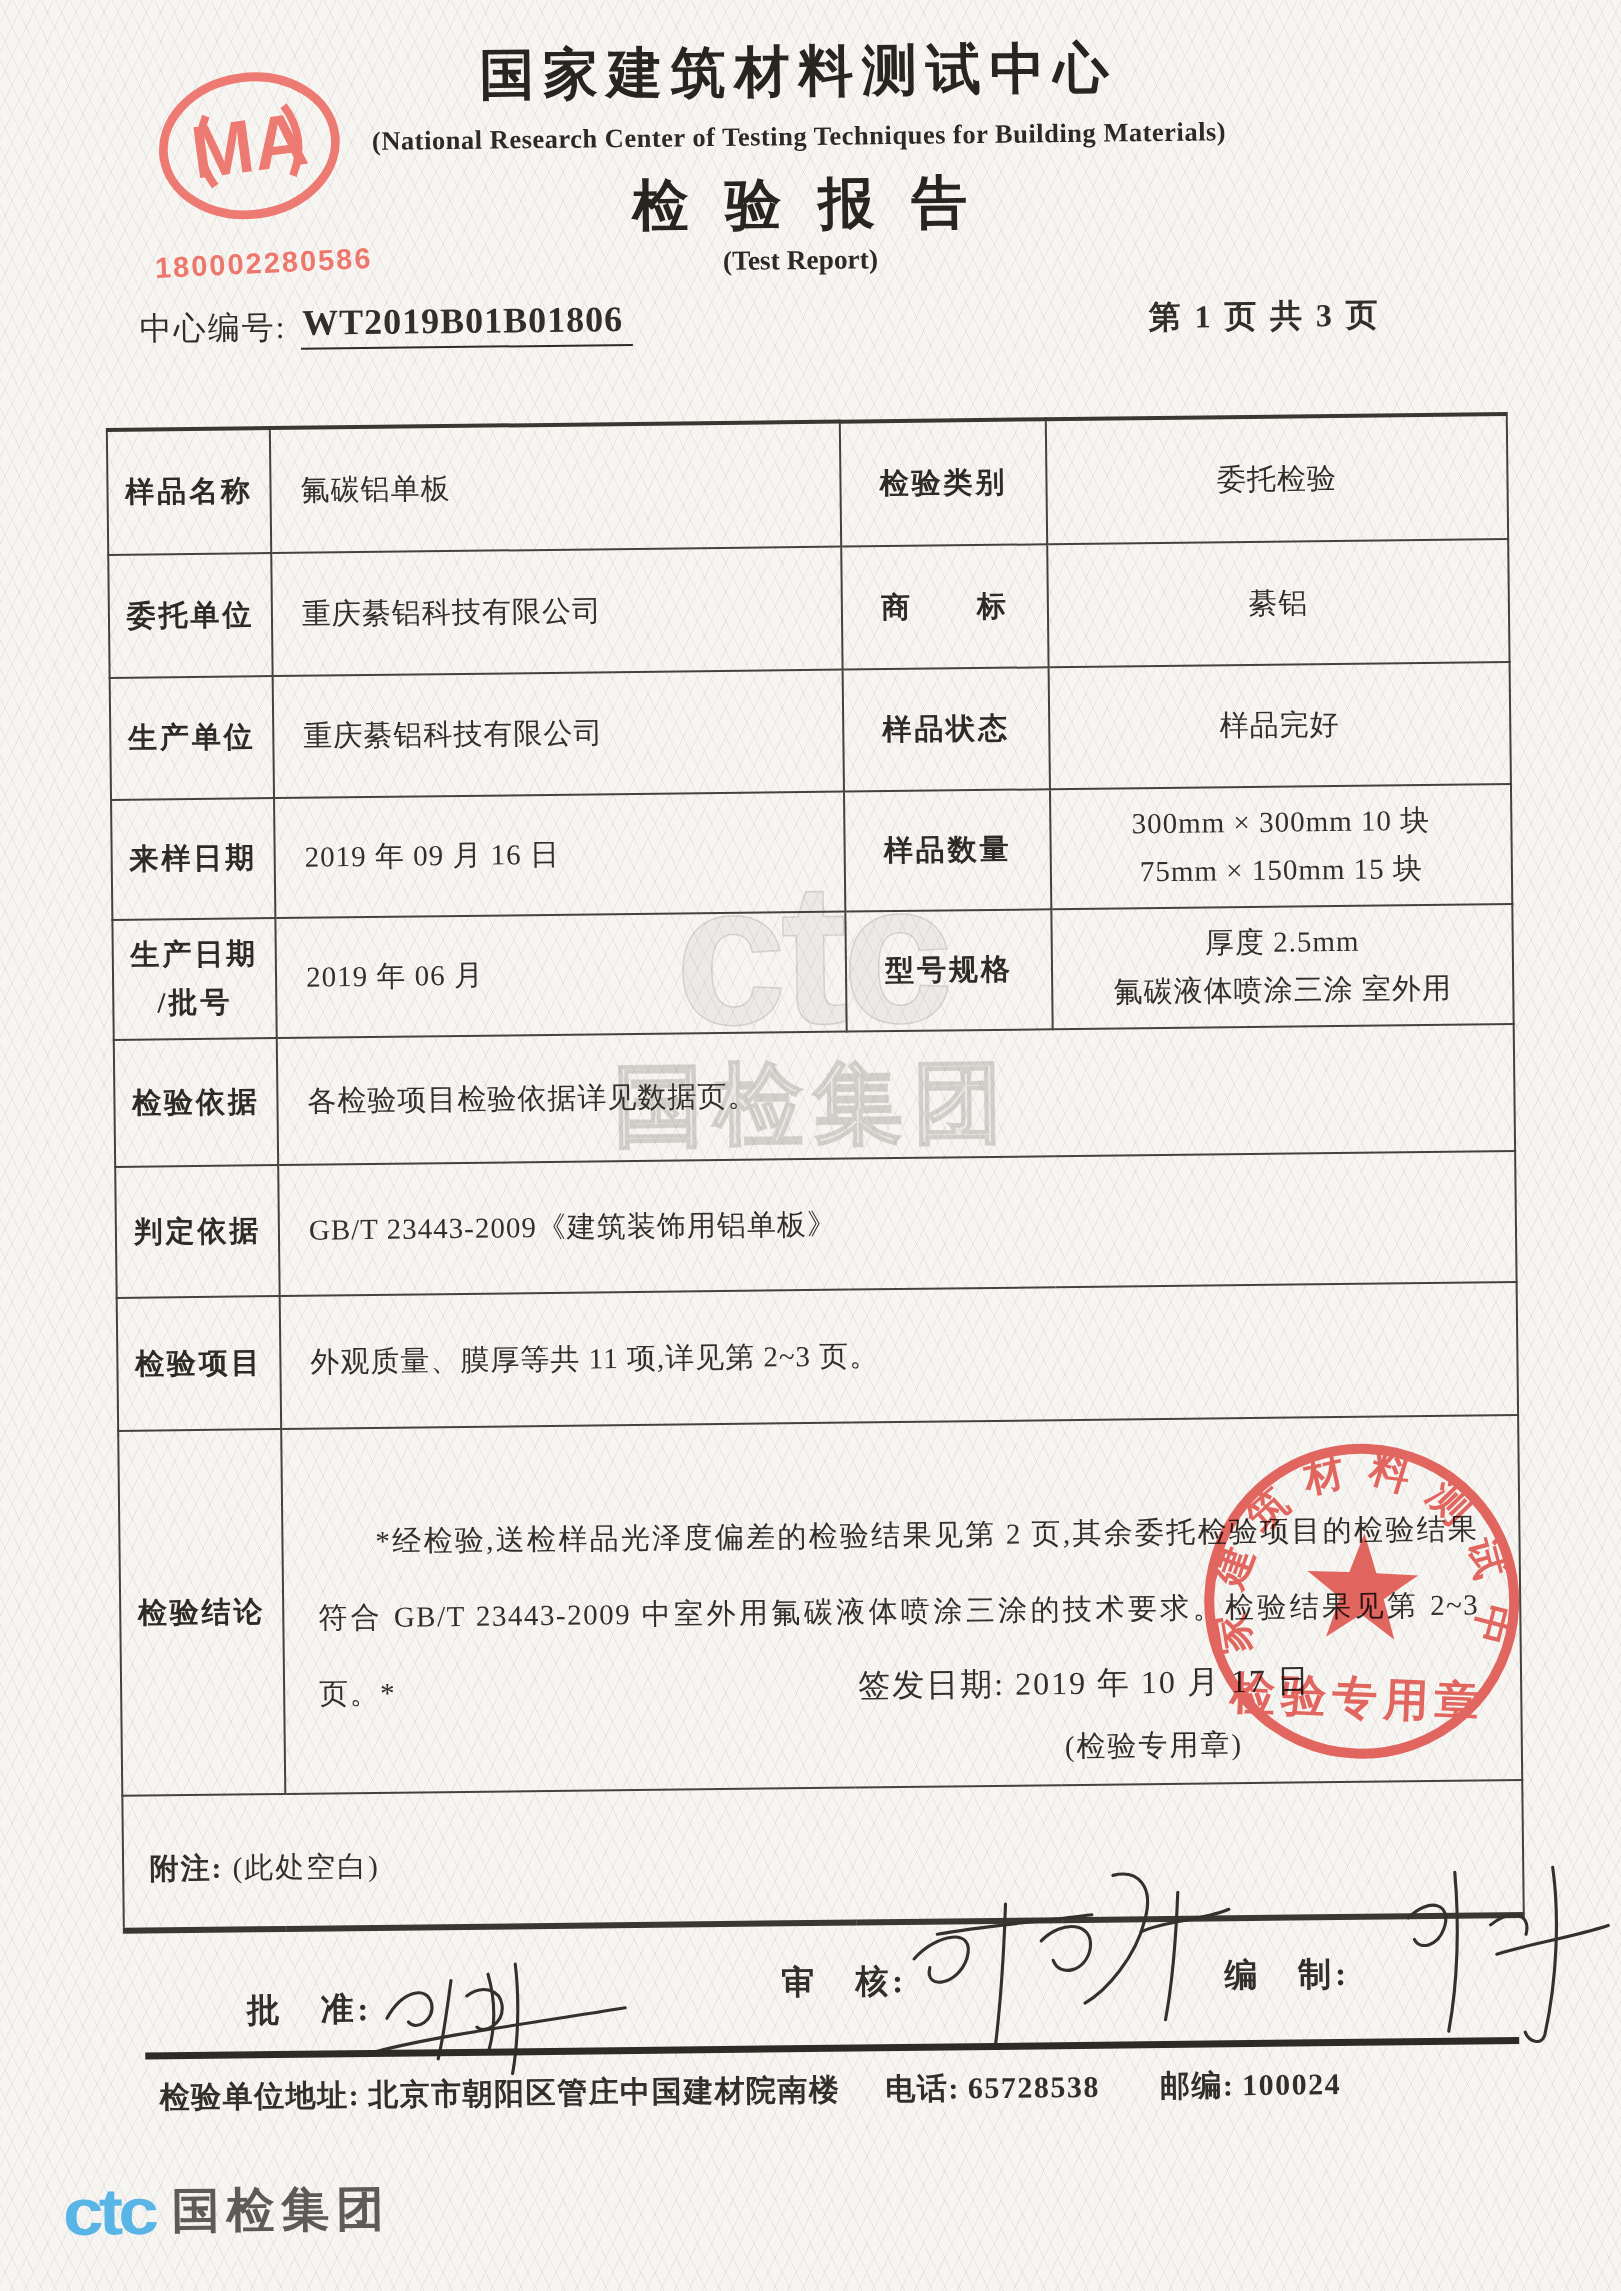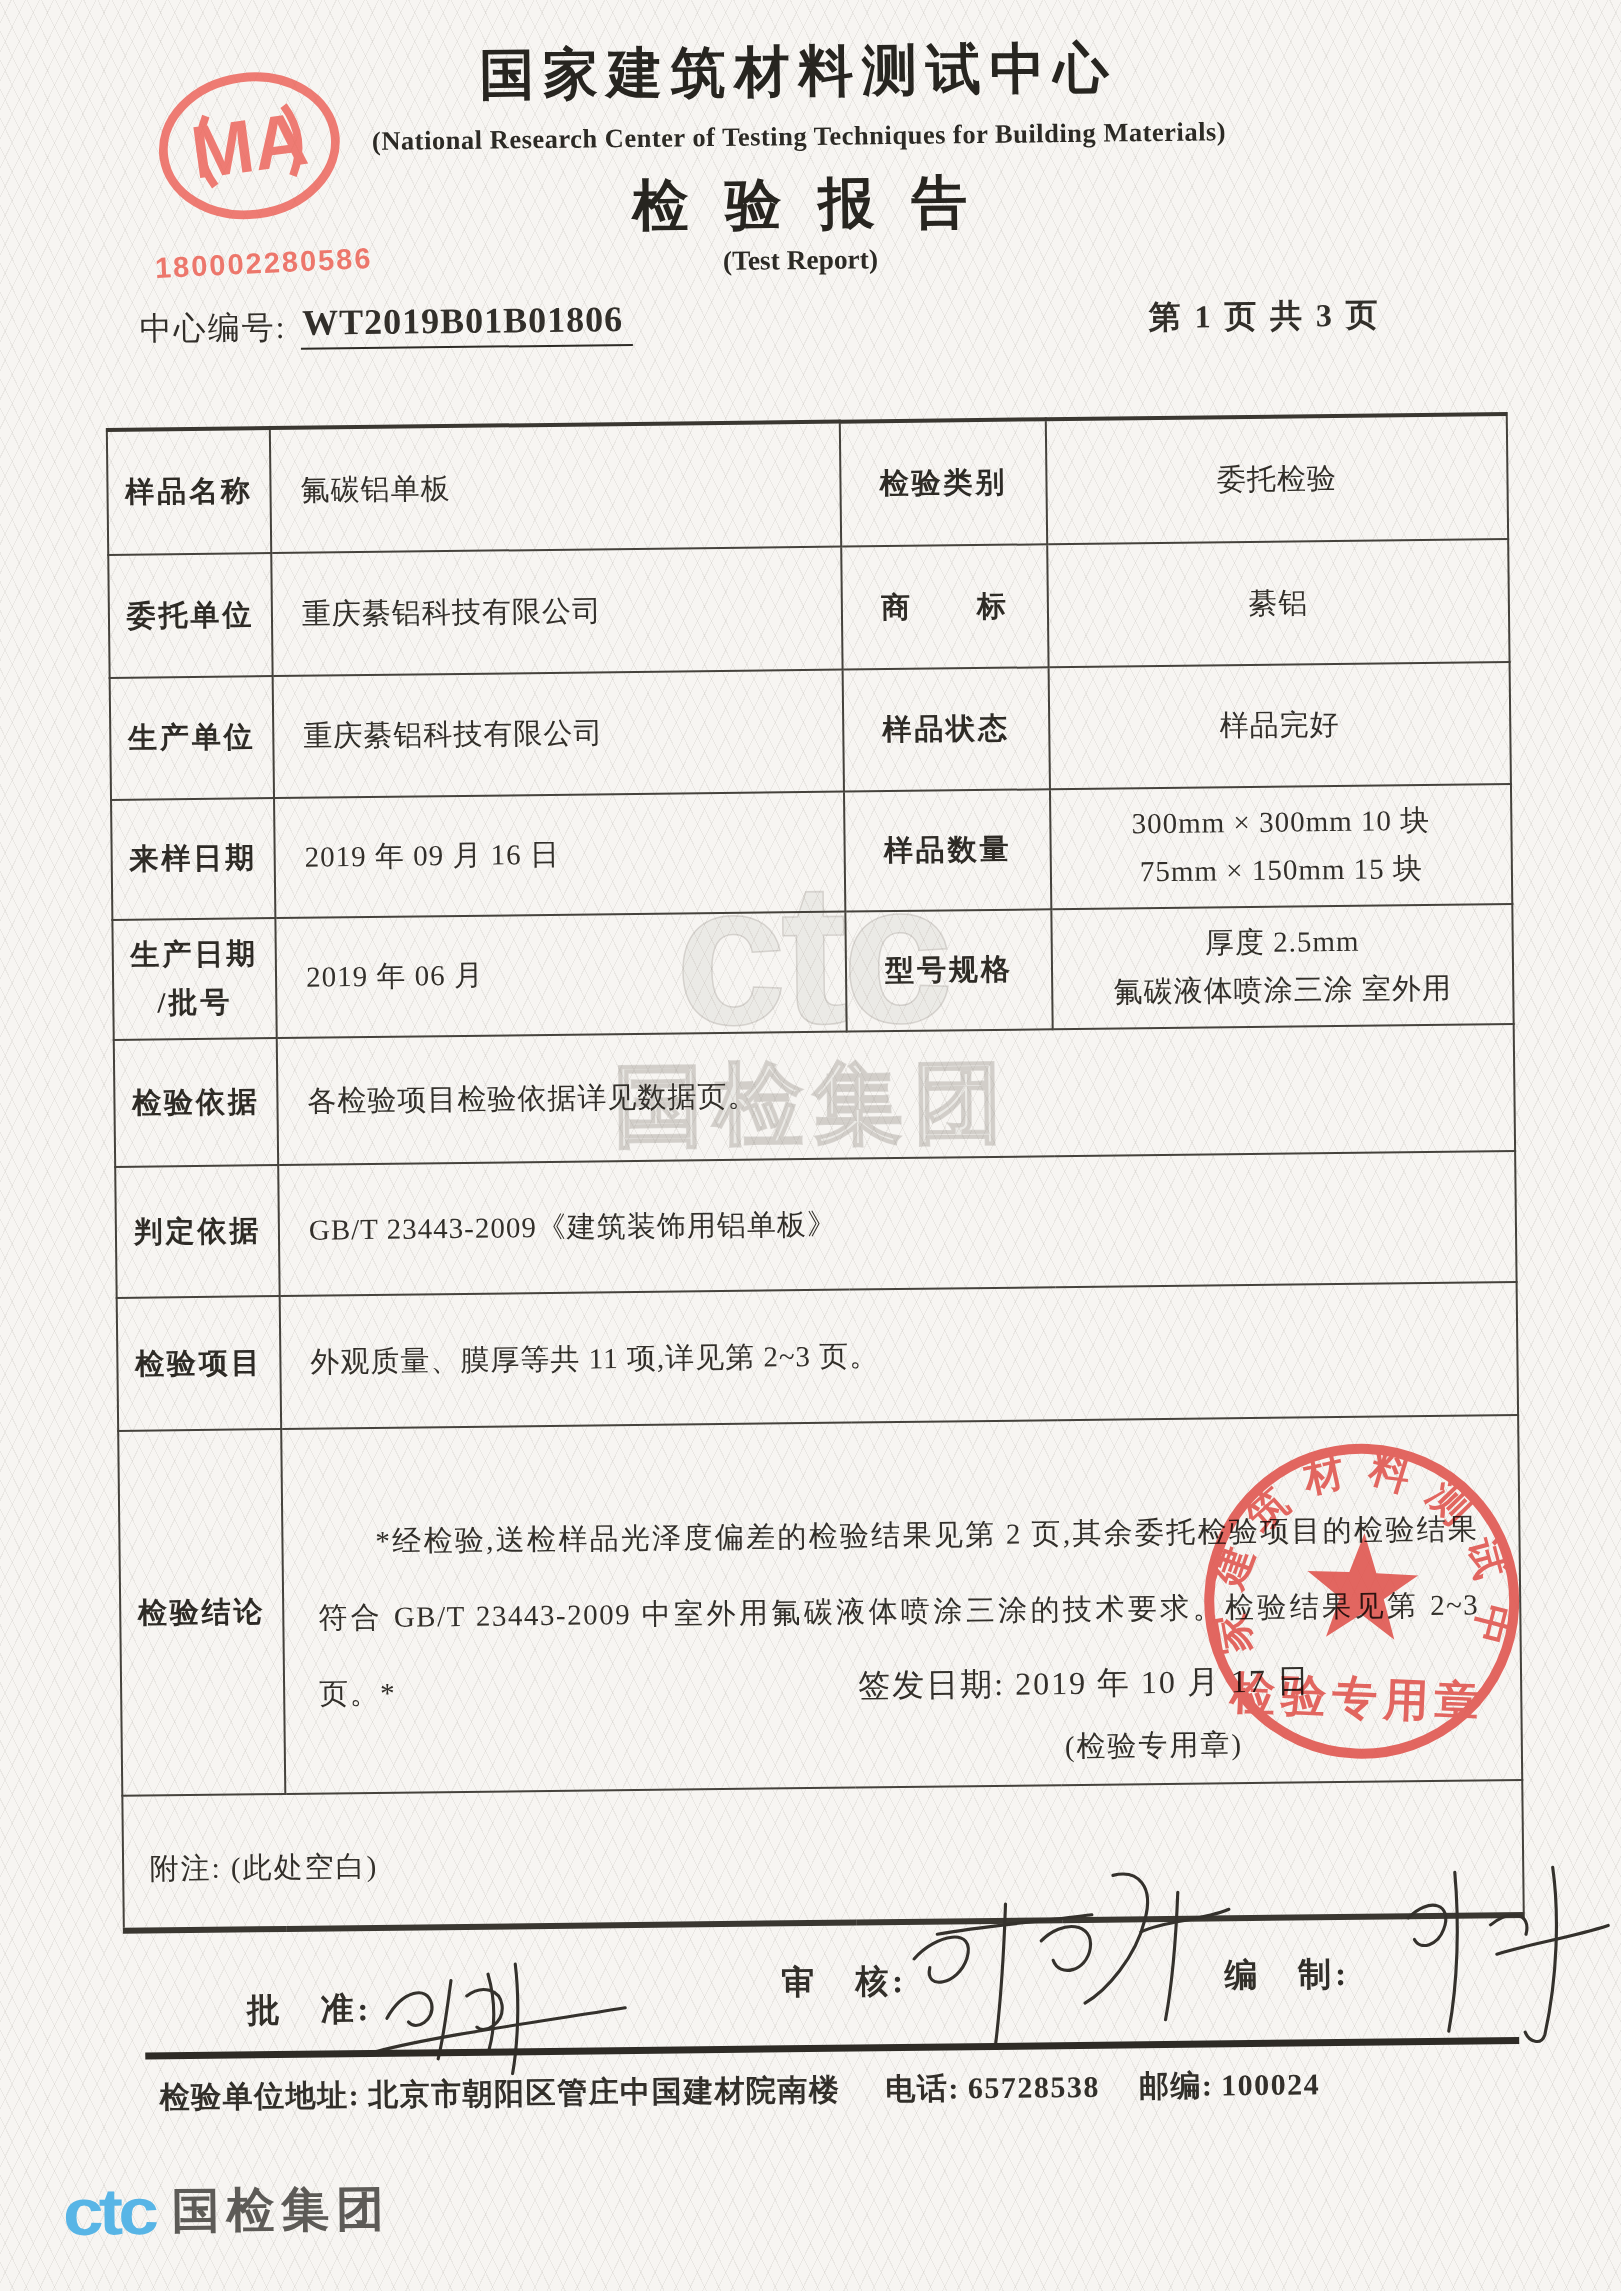--- a/index.html
+++ b/index.html
@@ -42,38 +42,38 @@
 
   
   table.report{position:absolute;left:114px;top:420px;width:1400px;border-collapse:collapse;table-layout:fixed;
     border:2.9px solid #3a3731;border-top-width:4.9px;border-bottom-width:6.9px;}
   table.report td{border:2px solid #45423c;font-size:29px;vertical-align:middle;}
   td.lbl{text-align:center;font-weight:600;letter-spacing:2.9px;font-size:30px;color:#2e2b26;}
   td.val{padding-left:29px;text-align:left;letter-spacing:1px;}
   td.val2{text-align:center;letter-spacing:1px;font-size:28px;}
   .two-line div{line-height:1.65;}
   td.note-cell{vertical-align:top;padding:15.7px 0 0 25.5px;font-size:30px;letter-spacing:2px;}
-  .note-label{font-weight:400;}
+  .note-label{font-weight:700;}
   td.conclusion{position:relative;vertical-align:top;}
   .conclusion-text{padding:15.7px 39px 0 33px;text-indent:2em;line-height:2.62;font-size:29px;letter-spacing:1.5px;text-align:justify;}
   .issue-line{position:absolute;left:573px;top:241px;font-size:32px;letter-spacing:2px;white-space:nowrap;}
   .seal-note{position:absolute;left:779px;top:306px;font-size:29px;letter-spacing:2px;}
 
   
   .round-seal{position:absolute;left:1186px;top:1437px;width:341px;height:341px;opacity:.88;mix-blend-mode:multiply;transform:rotate(3deg);}
   .edge-seal{position:absolute;left:1529px;top:1082px;width:304px;height:314px;opacity:.8;mix-blend-mode:multiply;}
 
   
   .sig-label{position:absolute;font-size:33px;font-weight:600;letter-spacing:3.9px;white-space:nowrap;}
   .sig{position:absolute;}
   .sig svg path{fill:none;stroke:#34312c;stroke-width:3.2;stroke-linecap:round;}
   .footer-rule{position:absolute;left:135px;top:2045px;width:1374px;height:6.9px;background:#2e2b26;}
   .address-row{position:absolute;left:149px;top:2070px;width:1372px;display:flex;align-items:baseline;font-size:30px;font-weight:700;letter-spacing:1.5px;white-space:nowrap;}
   .addr-phone{margin-left:45px;}
-  .addr-zip{margin-left:39px;}
+  .addr-zip{margin-left:60px;}
   .addr-gap{margin-left:7.8px;}
 
   .brand{position:absolute;left:51px;top:2162px;display:flex;align-items:center;gap:17.6px;}
   .brand-ctc{font-family:"Liberation Sans",sans-serif;font-size:73px;font-weight:800;letter-spacing:-4.9px;color:#58b5e6;transform:scaleY(.9);}
   .brand-cn{font-size:48px;font-weight:700;letter-spacing:6.9px;color:#5d5b57;}
 </style>
 </head>
 <body>
 
 <div class="page">

